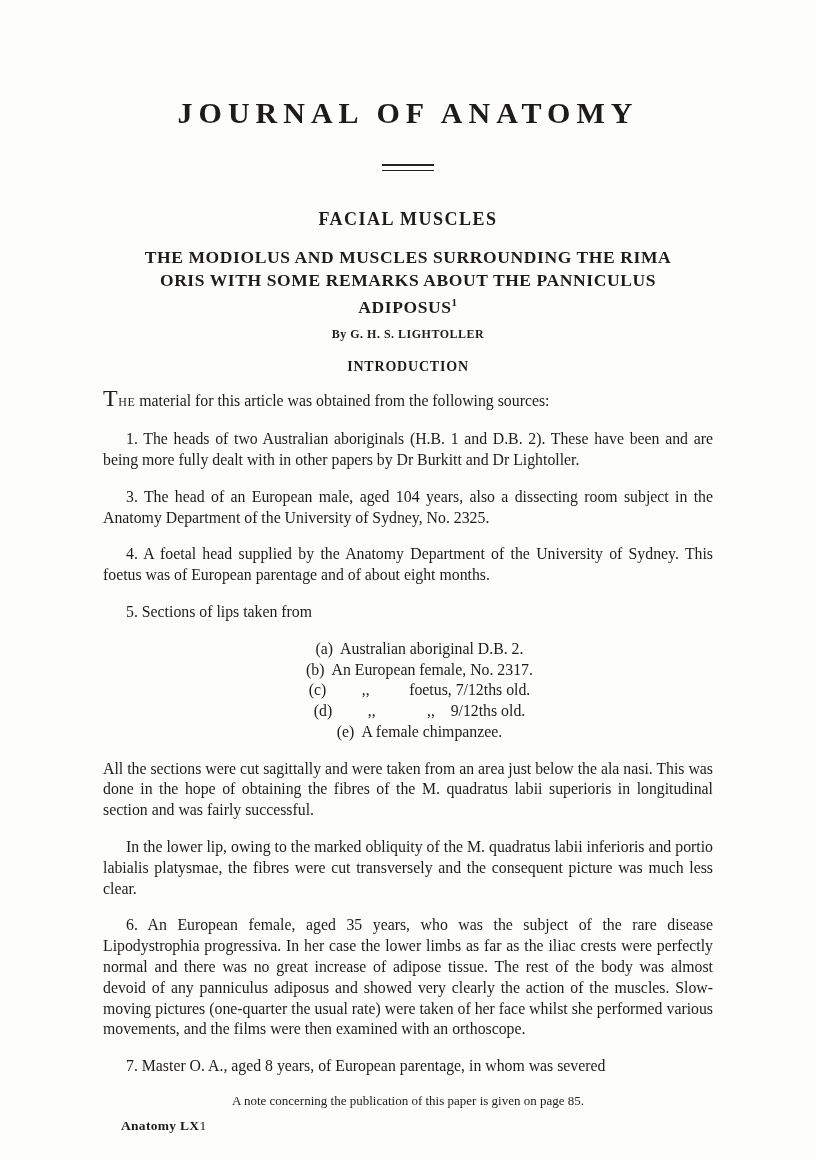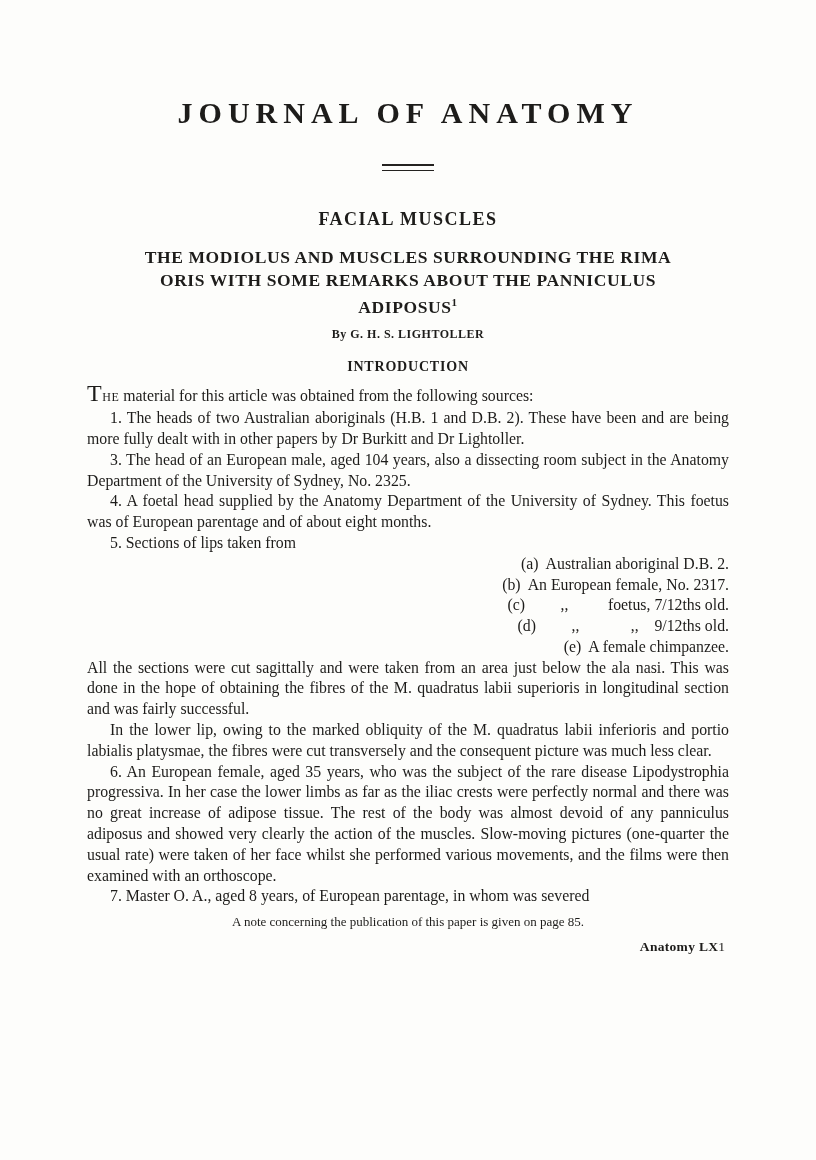--- a/index.html
+++ b/index.html
@@ -69,21 +69,21 @@
     font-weight: 700;
     letter-spacing: 0.8px;
   }
   .body-text {
     margin-top: 11px;
     font-size: 15.8px;
     line-height: 20.8px;
     text-align: justify;
   }
   .body-text p {
-    margin: 0;
+    margin: 16px;
   }
   .para-indent {
     text-indent: 23px;
   }
   .para-noindent {
     text-indent: 0;
   }
   .lead-initial {
     font-size: 24px;
     line-height: 1px;
@@ -92,30 +92,30 @@
   .lead-smallcaps {
     font-size: 12px;
     letter-spacing: 0.6px;
   }
   .source-list {
     margin: 0;
   }
   .source-list .list-line {
     margin-left: 23px;
     white-space: pre-wrap;
-    text-align: right;
+    text-align: center;
   }
   .footnote {
     margin-top: 7px;
     text-align: center;
     font-size: 13px;
   }
   .footer-row {
     display: flex;
-    justify-content: flex-end;
+    justify-content: flex-start;
     align-items: baseline;
     margin-top: 9px;
     padding: 0 4px 0 34px;
     font-size: 13.5px;
   }
   .footer-journal {
     font-weight: 700;
     letter-spacing: 0.3px;
   }
   .footer-pagenum {

